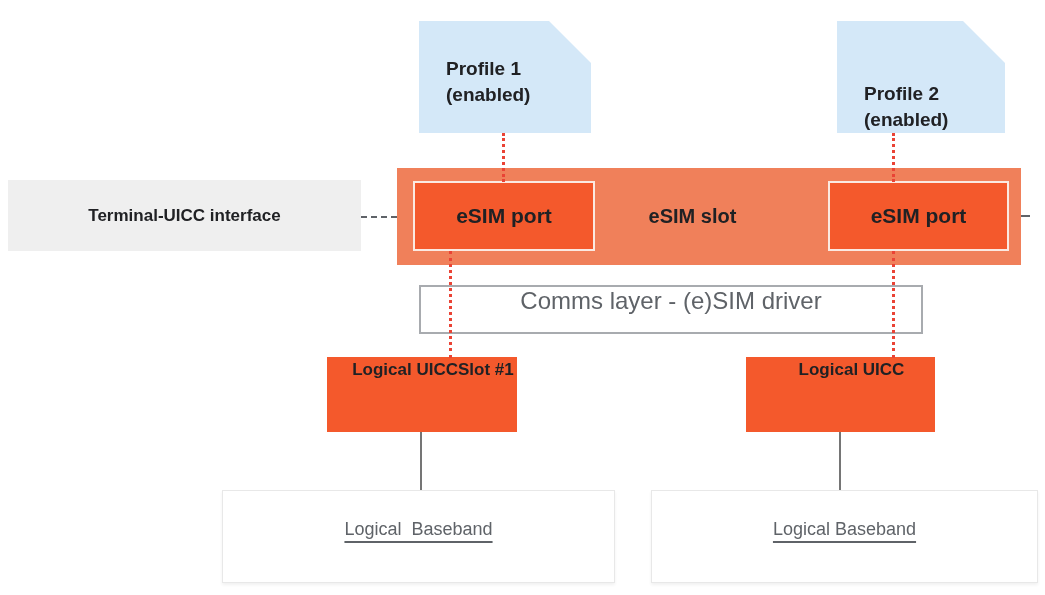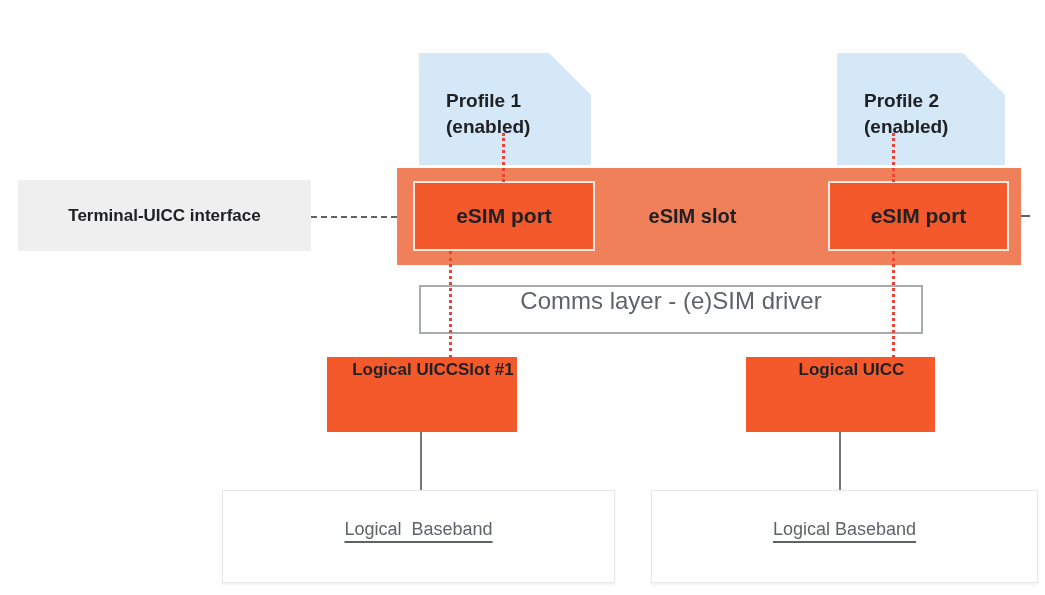--- a/index.html
+++ b/index.html
@@ -14,21 +14,20 @@
 
   
   .profile-card{
     background:var(--profile-bg);
     clip-path:polygon(0 0, calc(100% - 42px) 0, 100% 42px, 100% 100%, 0 100%);
     display:flex;flex-direction:column;justify-content:center;
     padding:10px 0 0 27px;
     color:var(--text-dark);
     font-size:19px;font-weight:bold;line-height:26px;
     z-index:2;
-    margin-top:32px;
   }
 
   
   .terminal-box{
     background:var(--terminal-bg);
     display:flex;align-items:center;justify-content:center;
     color:var(--text-dark);
     font-size:17px;font-weight:bold;
     z-index:2;
   }
@@ -107,26 +106,26 @@
 </style>
 </head>
 <body>
 
 <div class="canvas">
 
   <div class="abs profile-card" style="left:419px;top:21px;width:172px;height:112px;">
     <span>Profile 1</span>
     <span>(enabled)</span>
   </div>
-  <div class="abs profile-card" style="left:837px;top:21px;width:168px;height:112px;">
+  <div class="abs profile-card" style="left:837px;top:21px;width:168px;height:112px;justify-content:flex-end;">
     <span>Profile 2</span>
     <span>(enabled)</span>
   </div>
 
-  <div class="abs terminal-box" style="left:18px;top:180px;width:293px;height:71px;">
+  <div class="abs terminal-box" style="left:8px;top:180px;width:353px;height:71px;">
     <span>Terminal-UICC interface</span>
   </div>
 
   <div class="abs esim-slot" style="left:397px;top:168px;width:624px;height:97px;"></div>
   <div class="abs esim-port" style="left:413px;top:181px;width:182px;height:70px;">
     <span>eSIM port</span>
   </div>
   <div class="abs esim-slot-label" style="left:595px;top:181px;width:195px;height:70px;">
     <span>eSIM slot</span>
   </div>

